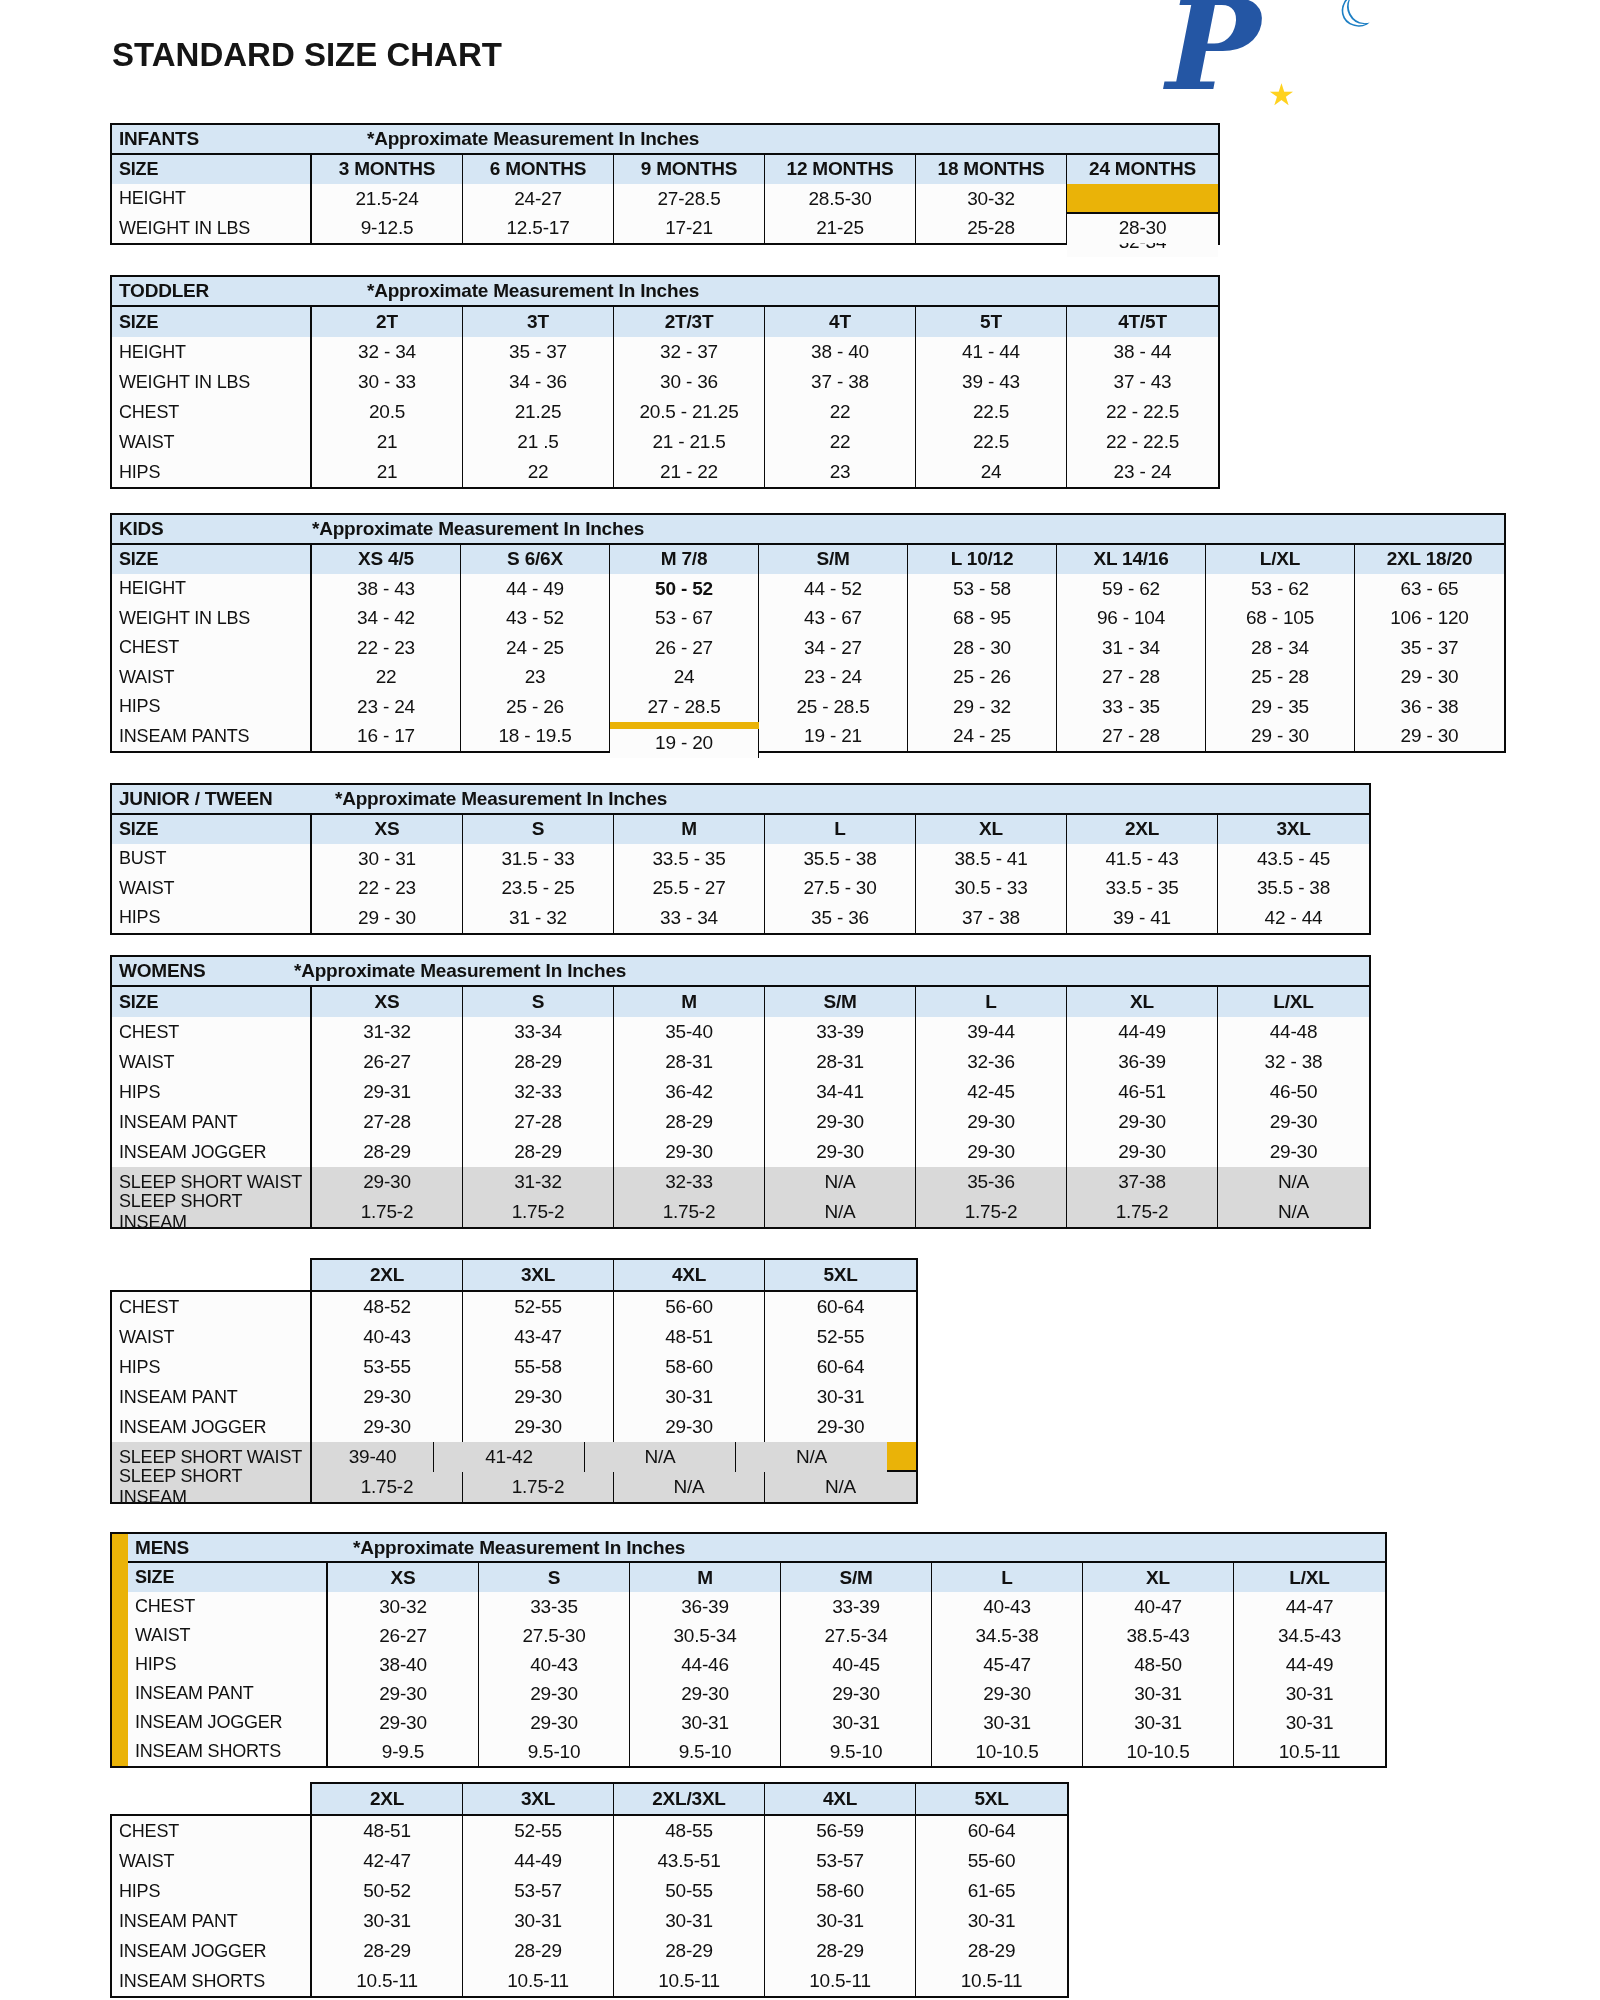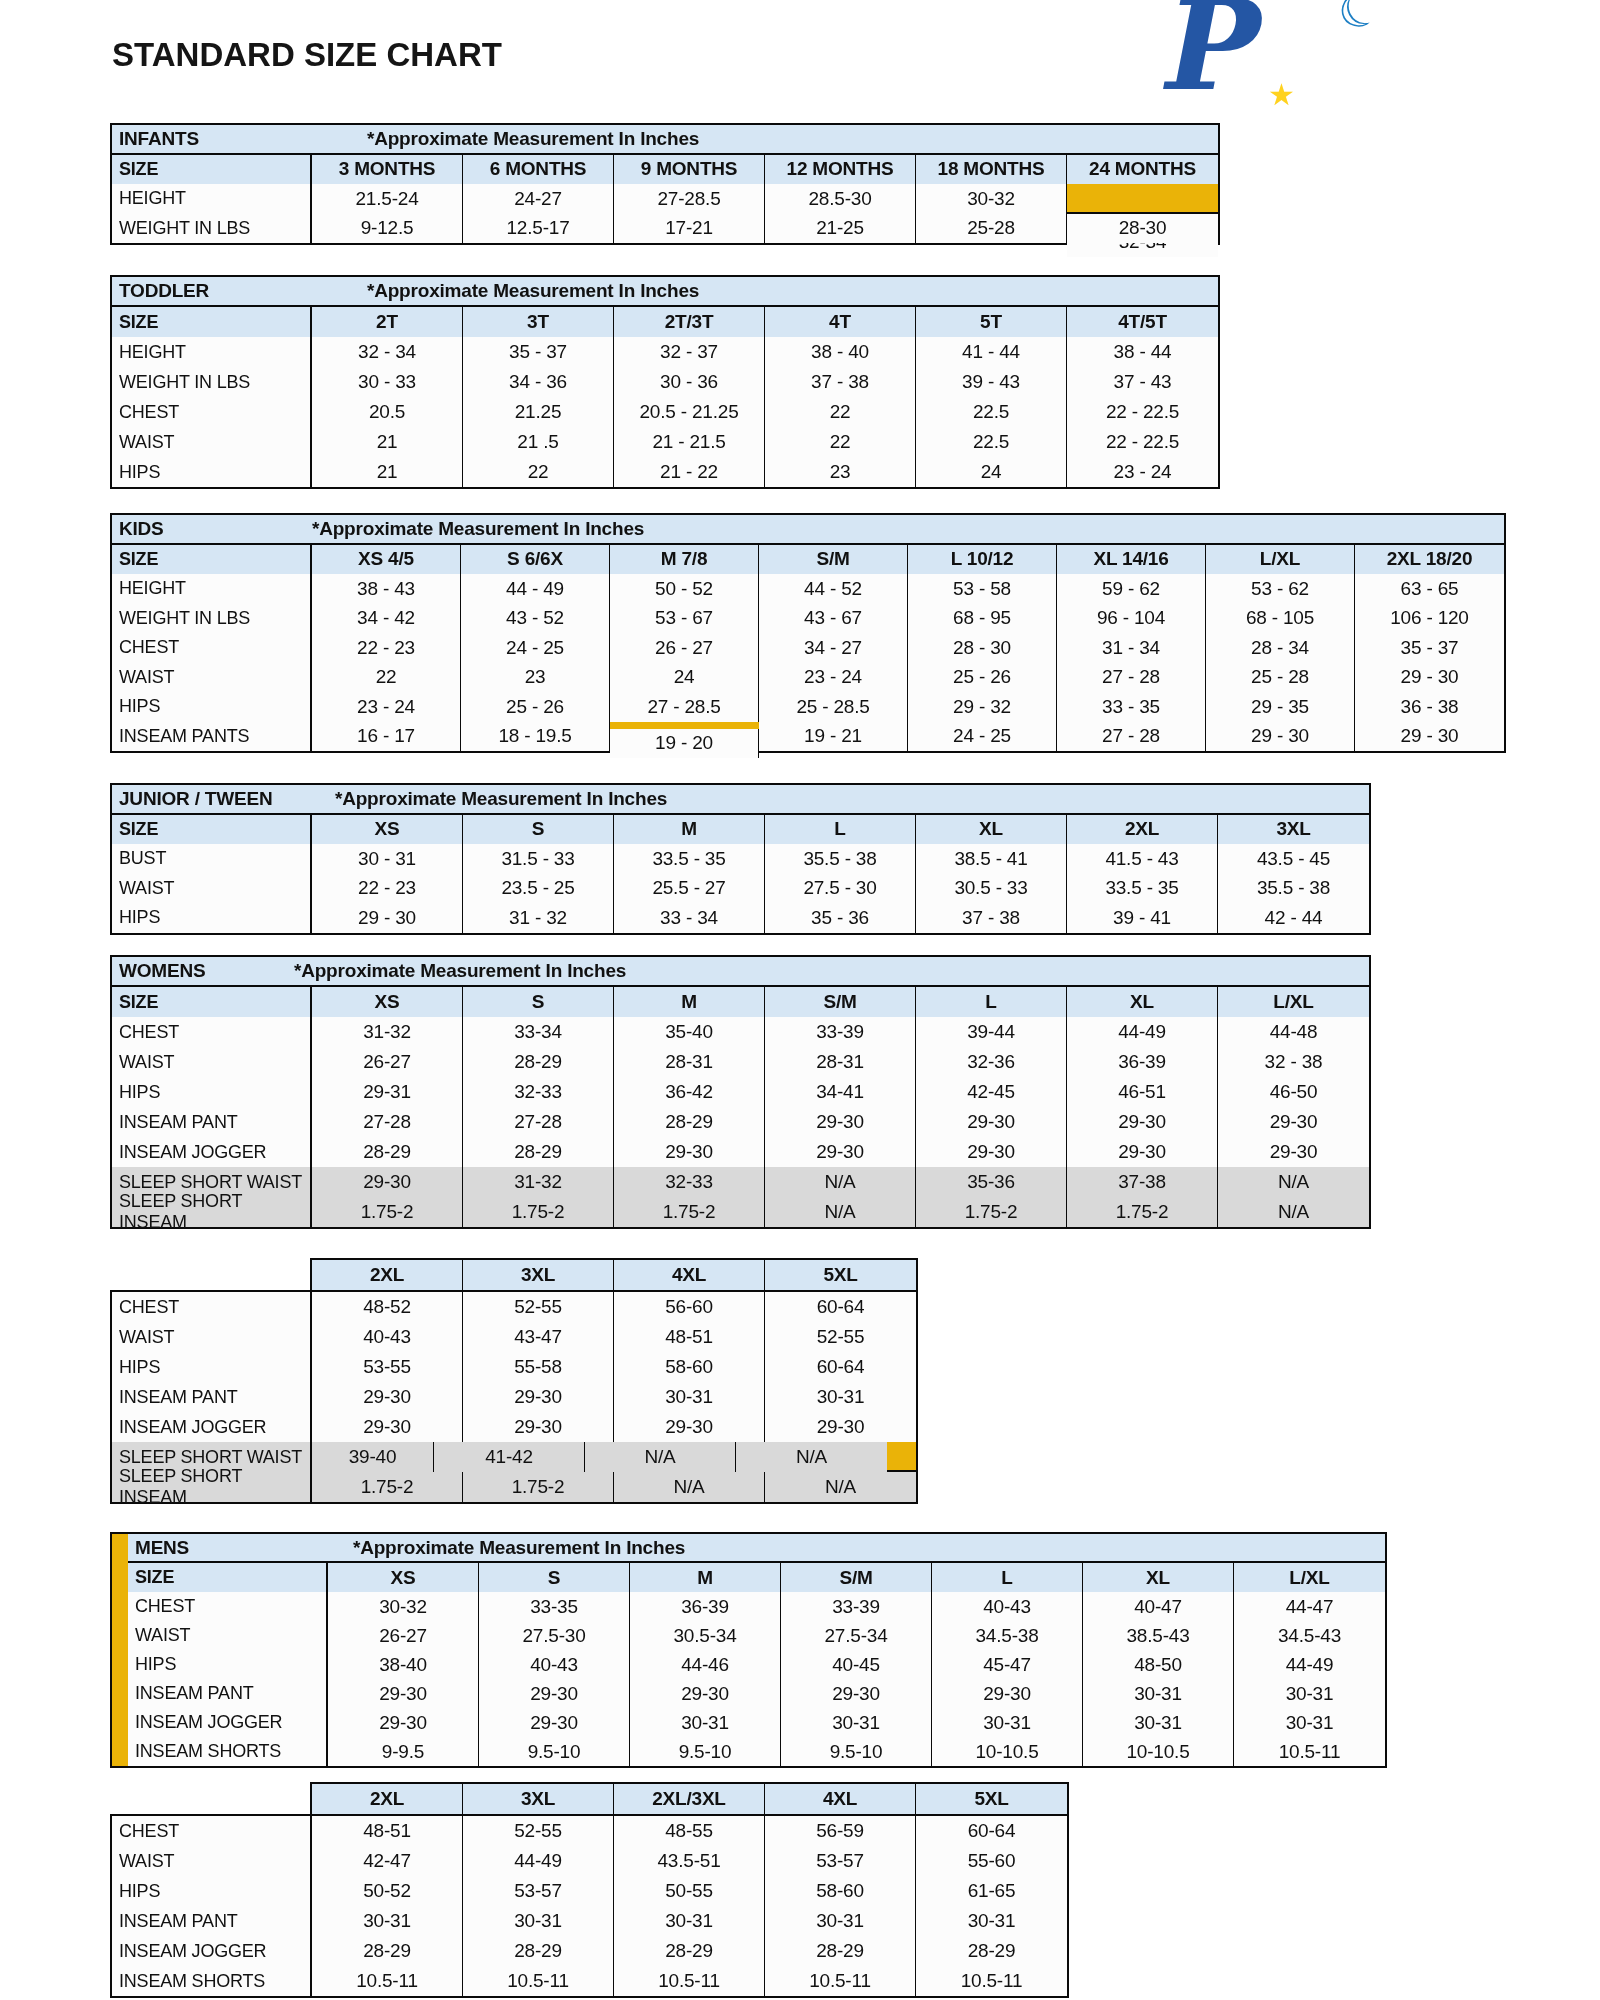--- a/index.html
+++ b/index.html
@@ -153,21 +153,21 @@
         <div class="cell hdr" style="width: 149px; height: 29.5px;">S/M</div>
         <div class="cell hdr" style="width: 149px; height: 29.5px;">L 10/12</div>
         <div class="cell hdr" style="width: 149px; height: 29.5px;">XL 14/16</div>
         <div class="cell hdr" style="width: 149px; height: 29.5px;">L/XL</div>
         <div class="cell hdr" style="width: 149px; height: 29.5px;">2XL 18/20</div>
       </div>
       <div class="trow" style="height: 29.5px;">
         <div class="cell lbl" style="width: 200px; height: 29.5px;">HEIGHT</div>
         <div class="cell " style="width: 149px; height: 29.5px;">38 - 43</div>
         <div class="cell " style="width: 149px; height: 29.5px;">44 - 49</div>
-        <div class="cell " style="width: 149px; height: 29.5px;">50 - 52</div>
+        <div class="cell " style="width: 149px; height: 29.5px; font-weight: bold;">50 - 52</div>
         <div class="cell " style="width: 149px; height: 29.5px;">44 - 52</div>
         <div class="cell " style="width: 149px; height: 29.5px;">53 - 58</div>
         <div class="cell " style="width: 149px; height: 29.5px;">59 - 62</div>
         <div class="cell " style="width: 149px; height: 29.5px;">53 - 62</div>
         <div class="cell " style="width: 149px; height: 29.5px;">63 - 65</div>
       </div>
       <div class="trow" style="height: 29.5px;">
         <div class="cell lbl" style="width: 200px; height: 29.5px;">WEIGHT IN LBS</div>
         <div class="cell " style="width: 149px; height: 29.5px;">34 - 42</div>
         <div class="cell " style="width: 149px; height: 29.5px;">43 - 52</div>

